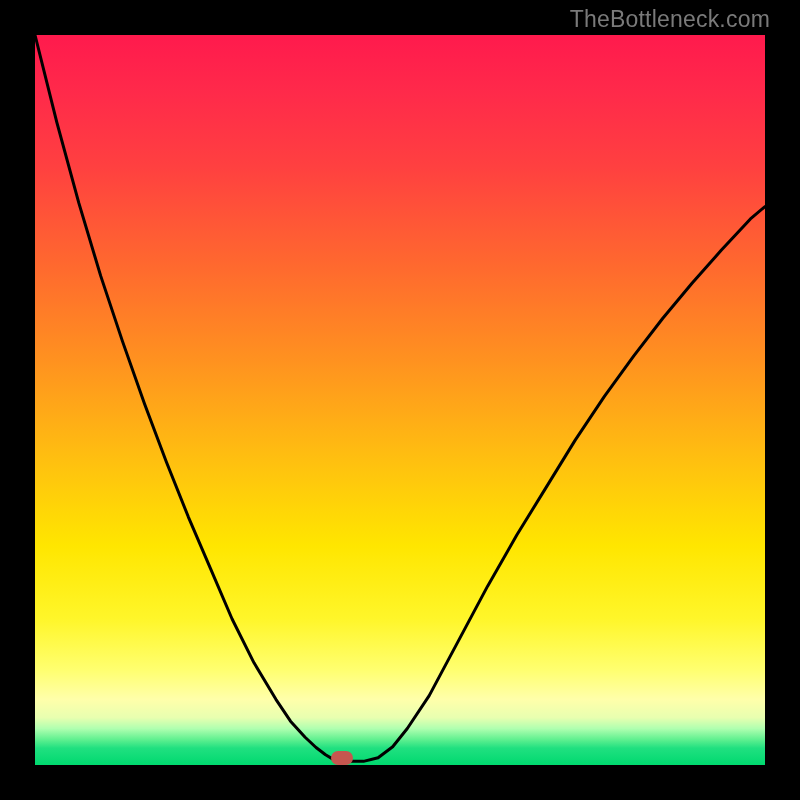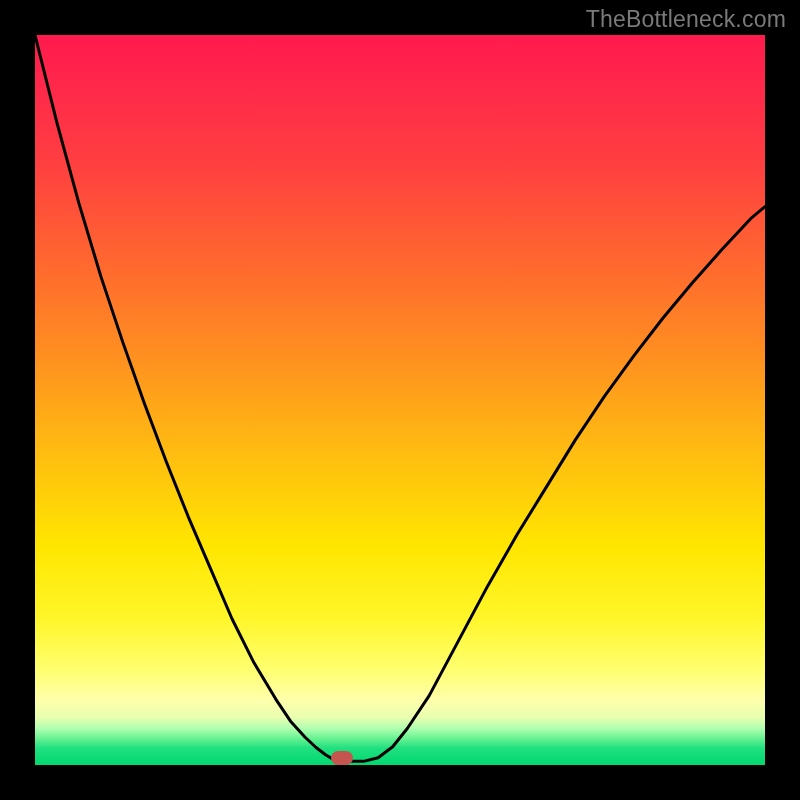--- a/index.html
+++ b/index.html
@@ -40,21 +40,21 @@
       #e8ffb0 93.5%,
       #b0ffb0 95%,
       #60f090 96.5%,
       #20e080 97.7%,
       #00d96f 100%
     );
   }
   .watermark {
     position: absolute;
     top: 6px;
-    right: 14px;
+    right: 30px;
     color: #7a7a7a;
     font-size: 23px;
     font-weight: 500;
     letter-spacing: 0.2px;
     user-select: none;
   }
   svg.curve {
     position: absolute;
     left: 0;
     top: 0;

